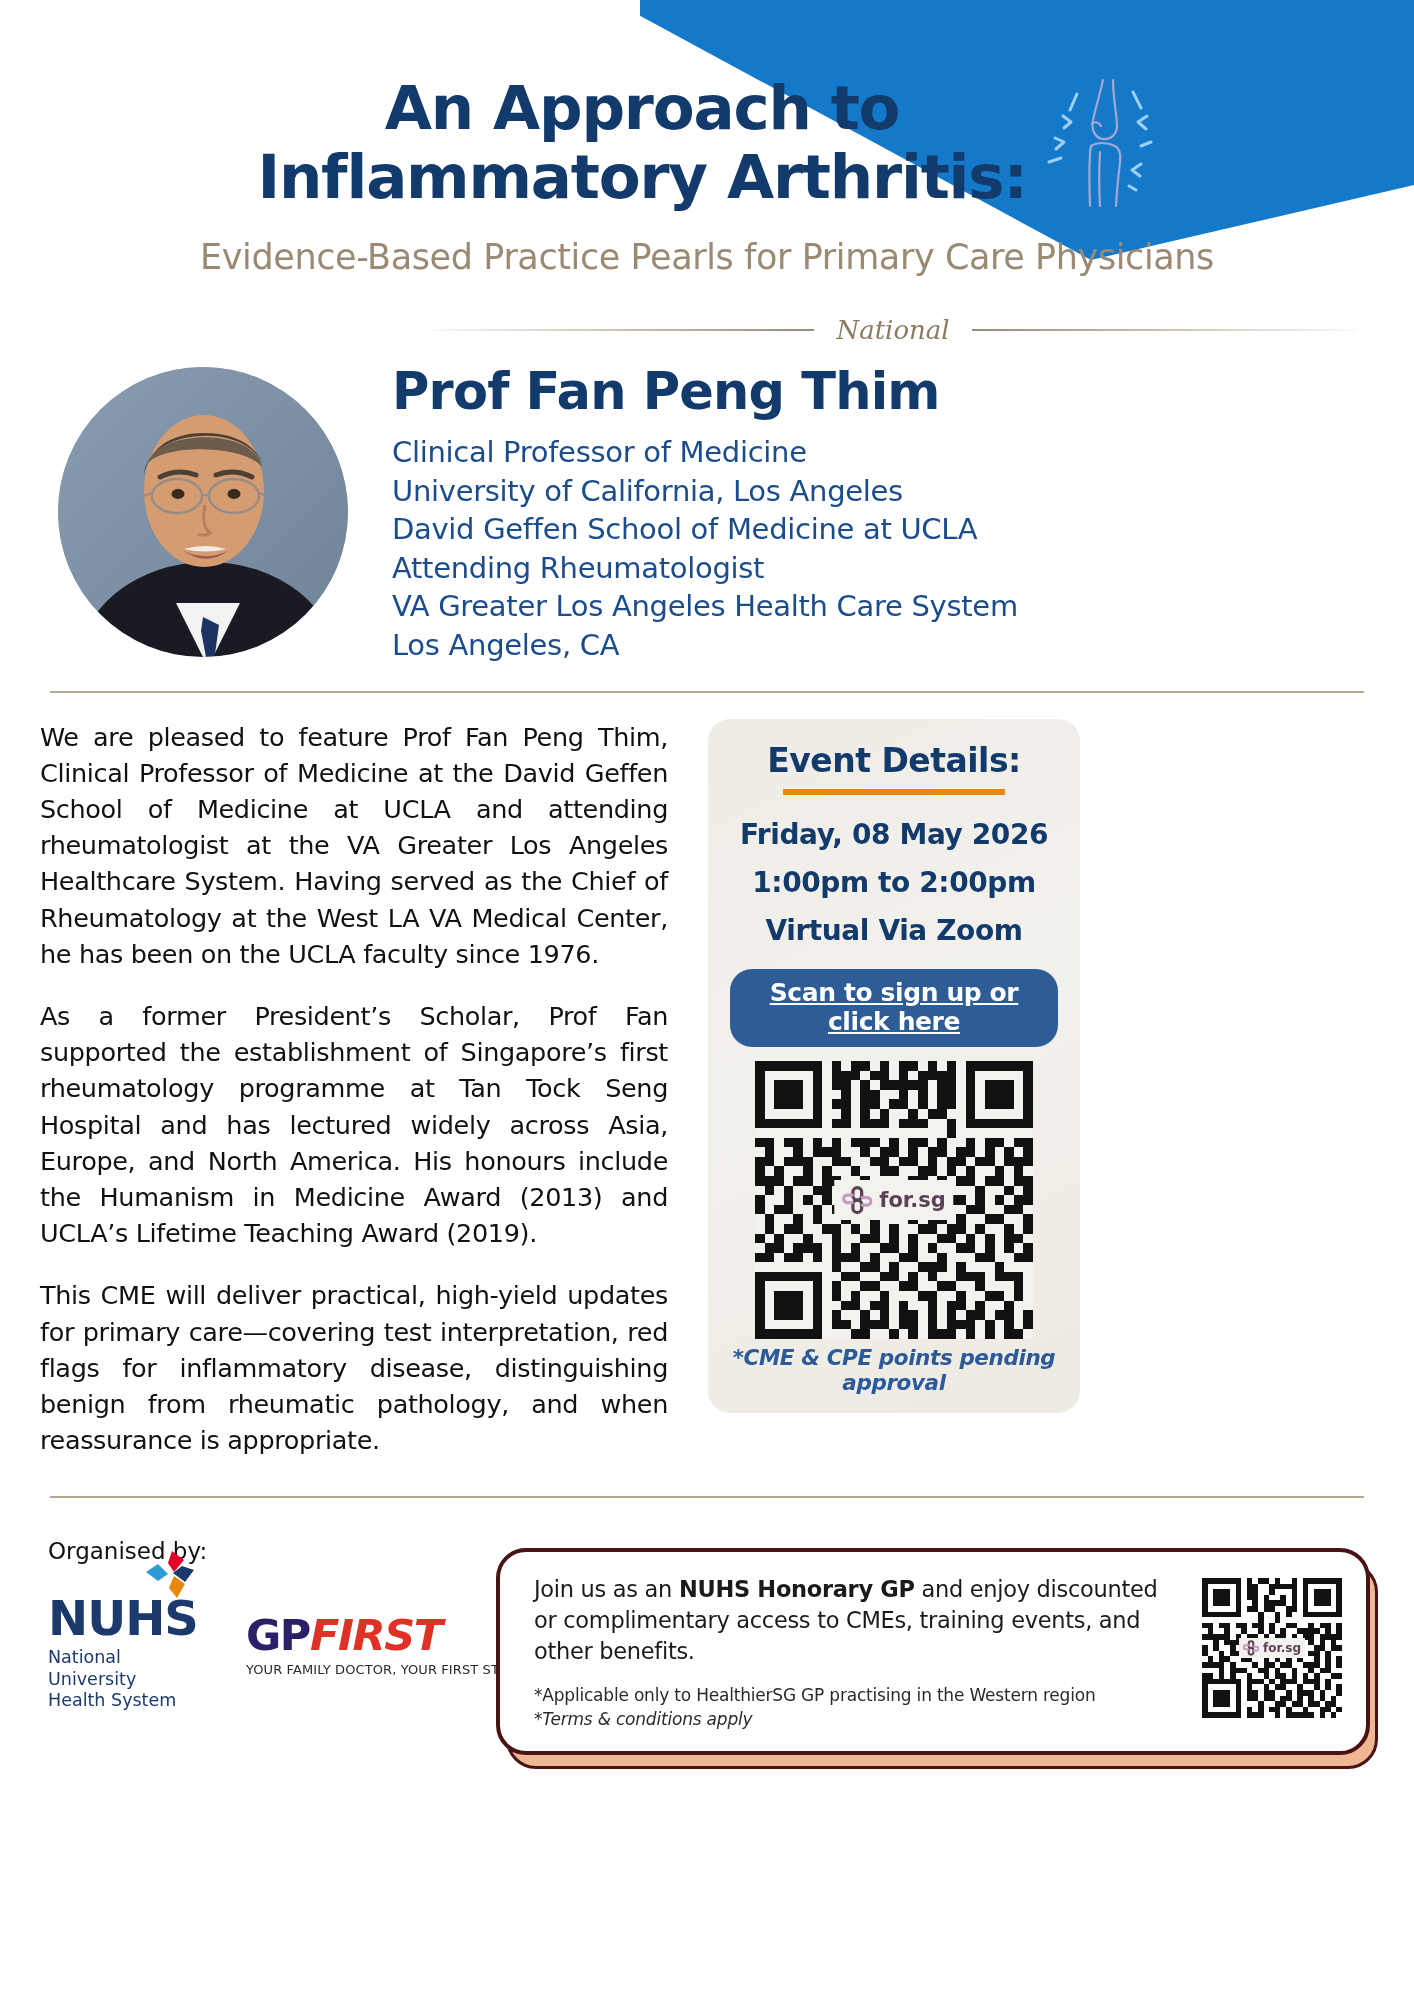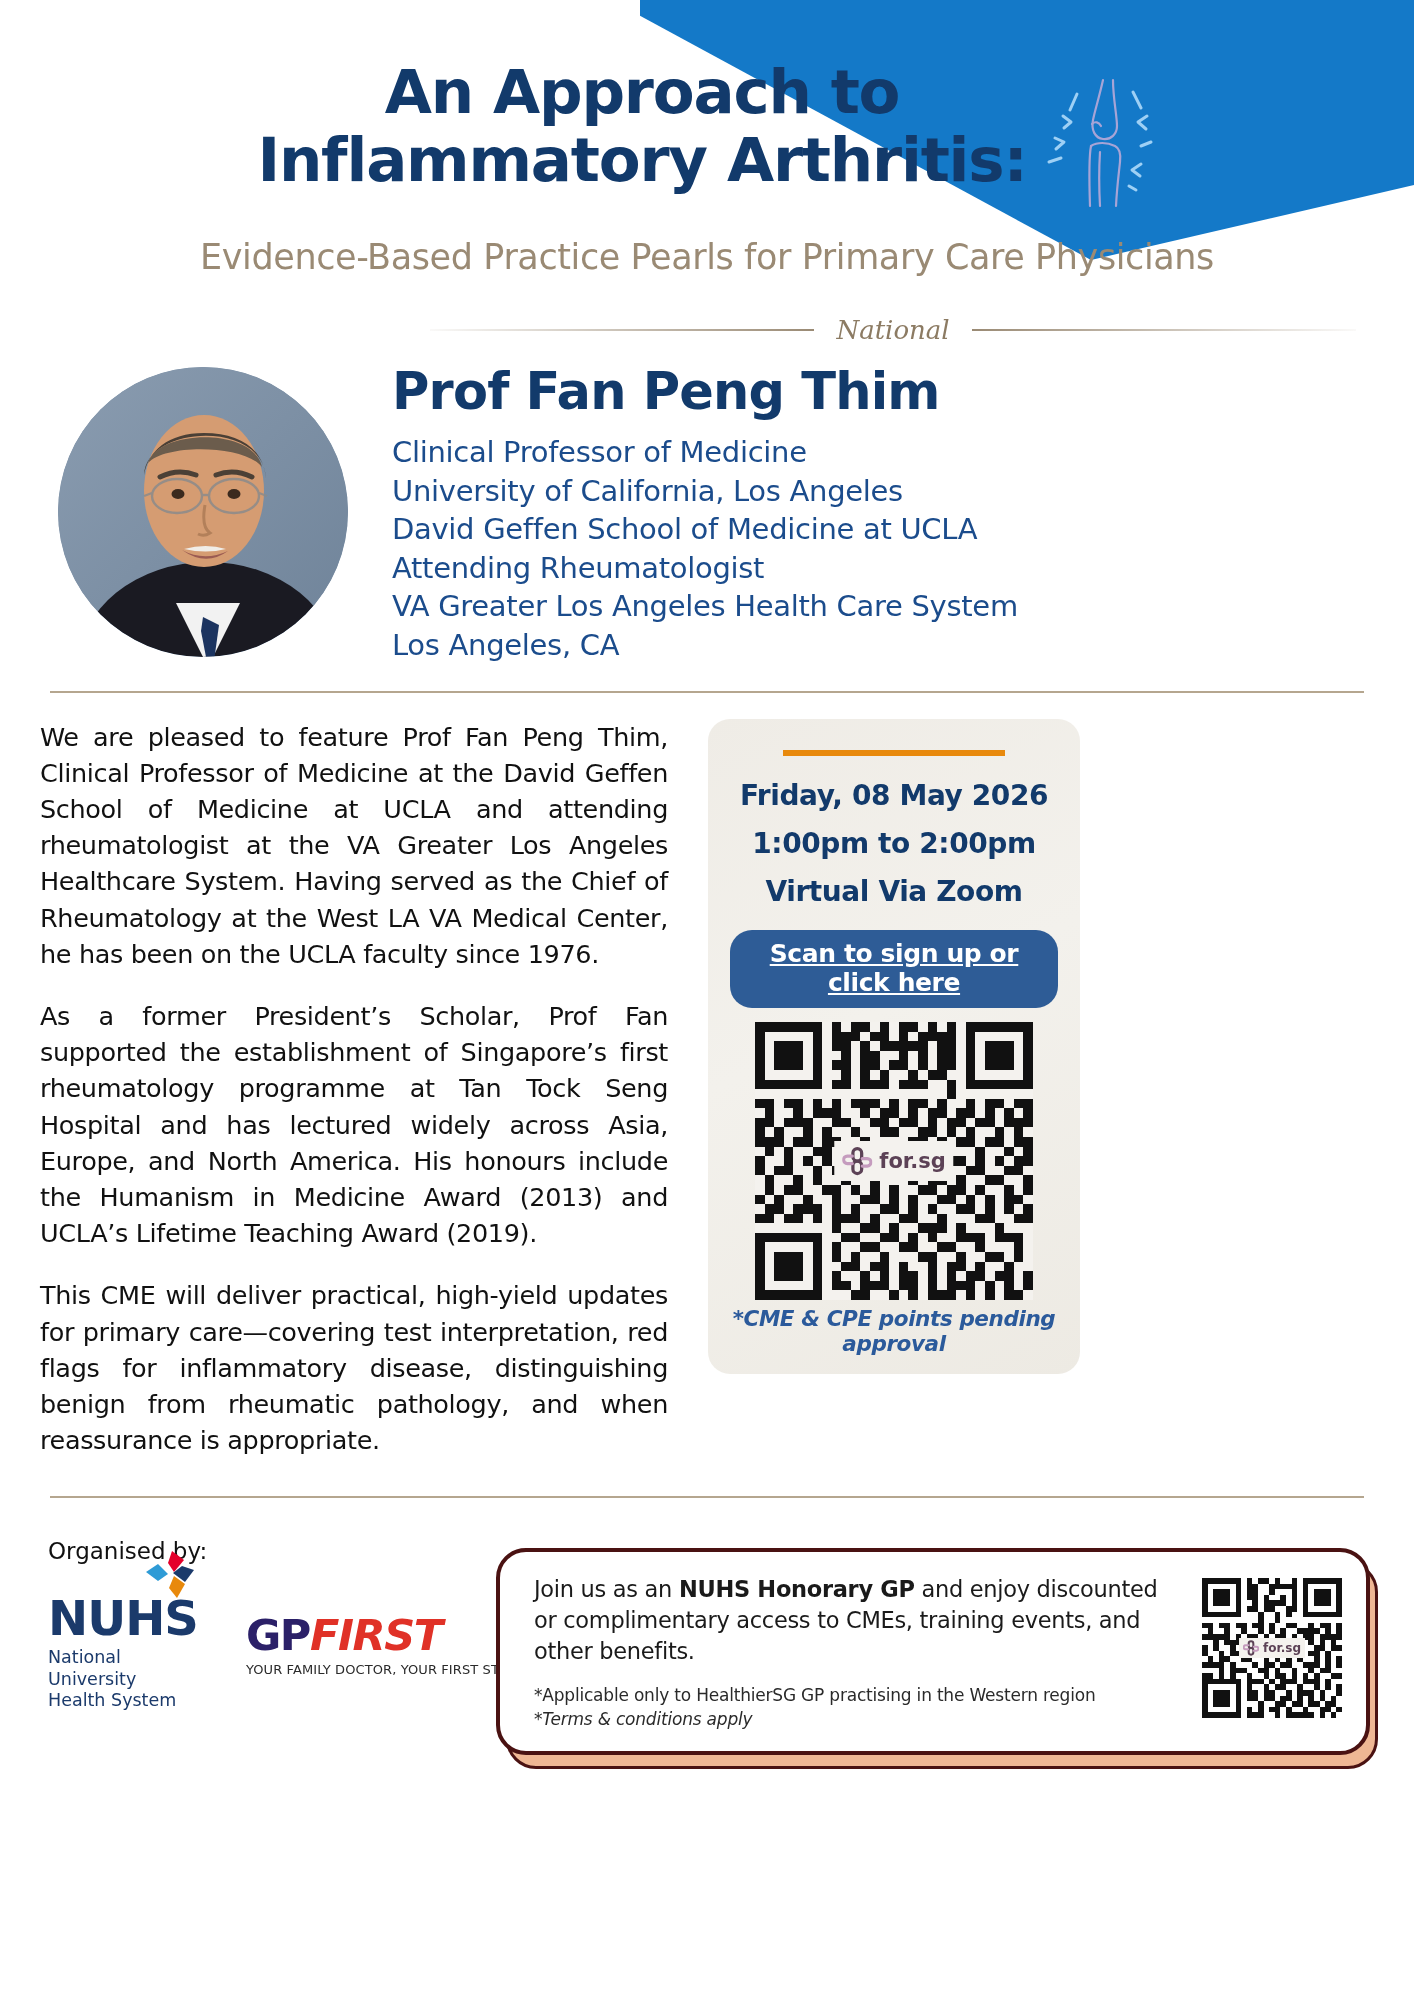--- a/index.html
+++ b/index.html
@@ -28,21 +28,21 @@
 
   
   .header {
     position: relative;
     z-index: 2;
     padding-top: 58px;
     text-align: center;
   }
   .title-wrap {
     display: flex;
-    align-items: flex-start;
+    align-items: flex-end;
     justify-content: center;
     gap: 10px;
   }
   .title {
     font-family: "DejaVu Sans", sans-serif;
     font-size: 61px;
     font-weight: 700;
     line-height: 1.12;
     color: #123A6B;
     letter-spacing: -1.2px;
@@ -440,20 +440,21 @@
 <div class="rule top"></div>
 
 <div class="content">
   <div class="body-col">
     <p>We are pleased to feature Prof Fan Peng Thim, Clinical Professor of Medicine at the David Geffen School of Medicine at UCLA and attending rheumatologist at the VA Greater Los Angeles Healthcare System. Having served as the Chief of Rheumatology at the West LA VA Medical Center, he has been on the UCLA faculty since 1976.</p>
     <p>As a former President’s Scholar, Prof Fan supported the establishment of Singapore’s first rheumatology programme at Tan Tock Seng Hospital and has lectured widely across Asia, Europe, and North America. His honours include the Humanism in Medicine Award (2013) and UCLA’s Lifetime Teaching Award (2019).</p>
     <p>This CME will deliver practical, high-yield updates for primary care—covering test interpretation, red flags for inflammatory disease, distinguishing benign from rheumatic pathology, and when reassurance is appropriate.</p>
   </div>
 
   <div class="event-card">
+    <div class="event-title">Event Details:</div>
     <div class="event-underline"></div>
     <div class="event-line">Friday, 08 May 2026</div>
     <div class="event-line">1:00pm to 2:00pm</div>
     <div class="event-line">Virtual Via Zoom</div>
 
     <div class="signup-btn">Scan to sign up or click here</div>
 
     <div class="qr-main">
       <svg viewBox="0 0 29 29" shape-rendering="crispEdges">
         <rect width="29" height="29" fill="#F4F2EE"></rect>

